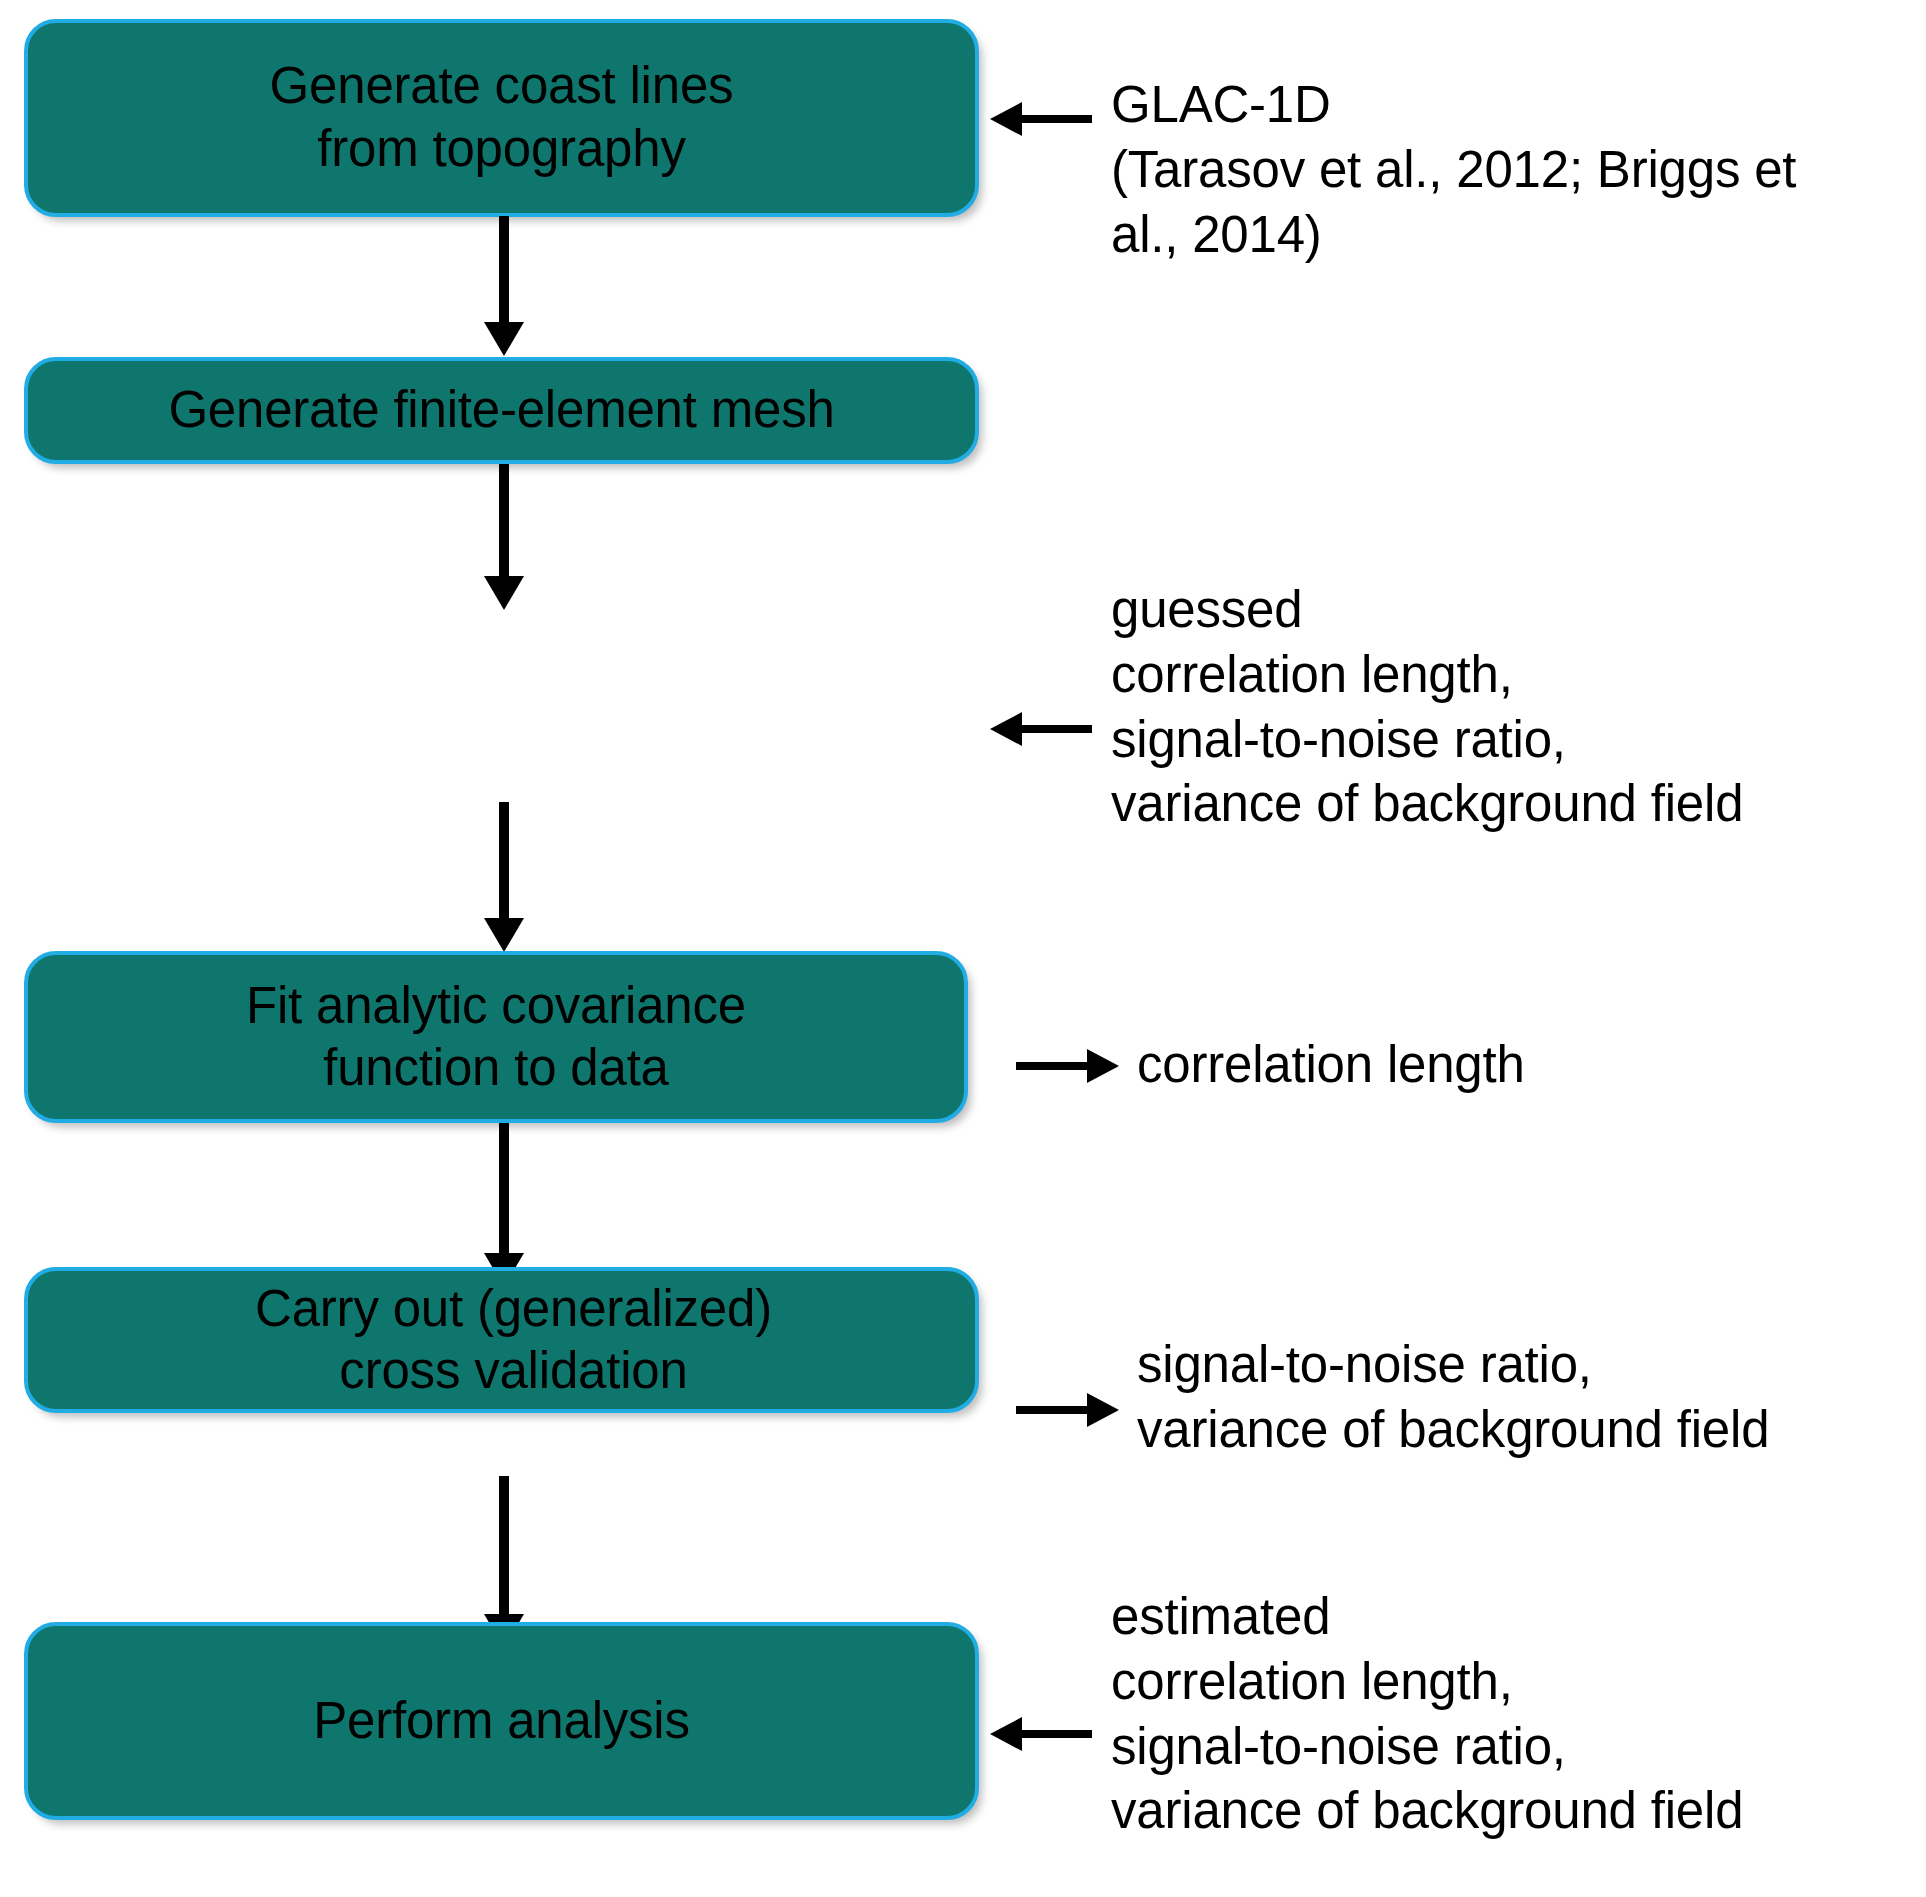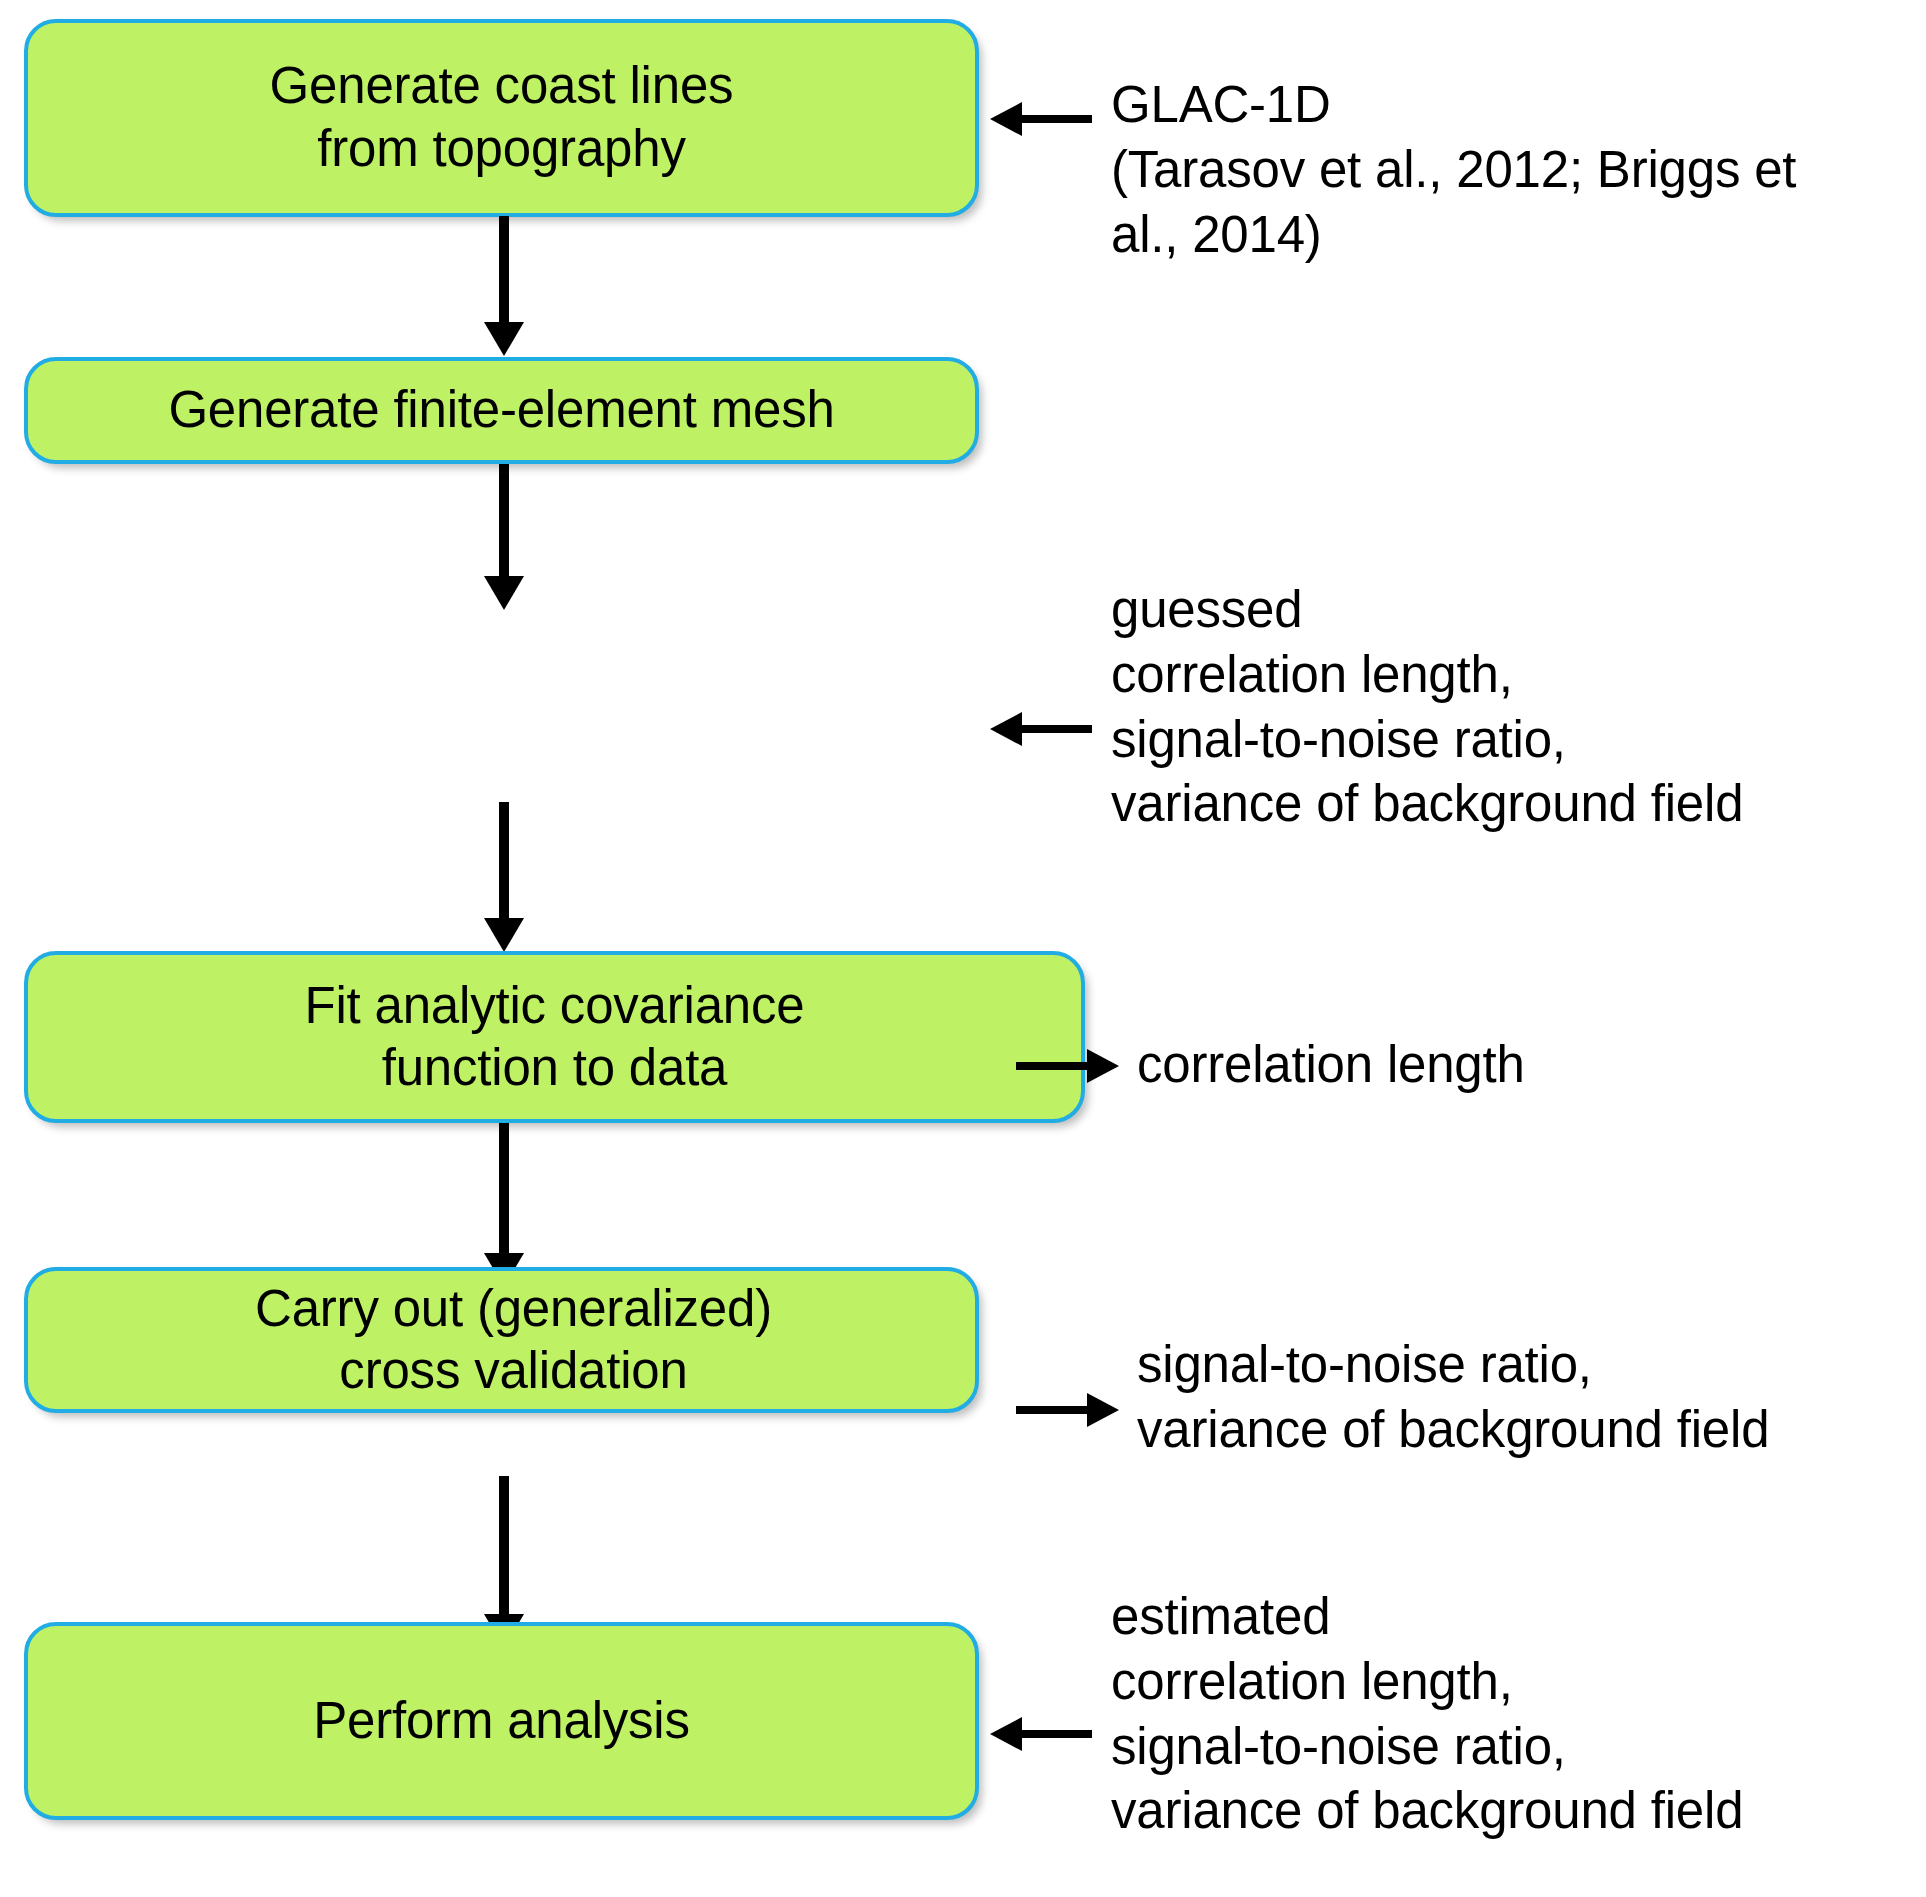--- a/index.html
+++ b/index.html
@@ -15,21 +15,21 @@
     width: 1927px;
     height: 1897px;
     background: #ffffff;
     overflow: hidden;
   }
 
   
   .flow-box {
     position: absolute;
     box-sizing: border-box;
-    background: #bef264;
+    background: #0f766e;
     border: 4.7px solid #21ace3;
     border-radius: 32px;
     display: flex;
     align-items: center;
     justify-content: center;
     text-align: center;
     color: #000000;
     font-size: 51px;
     line-height: 1.22;
     font-weight: 400;
@@ -130,21 +130,21 @@
     <div class="shaft" style="height:116px;"></div>
     <div class="head" style="top:112px;"></div>
   </div>
 
 
   <div class="v-arrow" style="left:504px; top:802px; height:149px;">
     <div class="shaft" style="height:119px;"></div>
     <div class="head" style="top:116px;"></div>
   </div>
 
-  <div class="flow-box" style="left:24px; top:951px; width:1061px; height:172px;">
+  <div class="flow-box" style="left:24px; top:951px; width:944px; height:172px;">
     <span class="label">Fit analytic covariance
 function to data</span>
   </div>
 
   <div class="v-arrow" style="left:504px; top:1123px; height:163px;">
     <div class="shaft" style="height:133px;"></div>
     <div class="head" style="top:130px;"></div>
   </div>
 
   <div class="flow-box" style="left:24px; top:1267px; width:955px; height:146px;padding-left:24px;">

